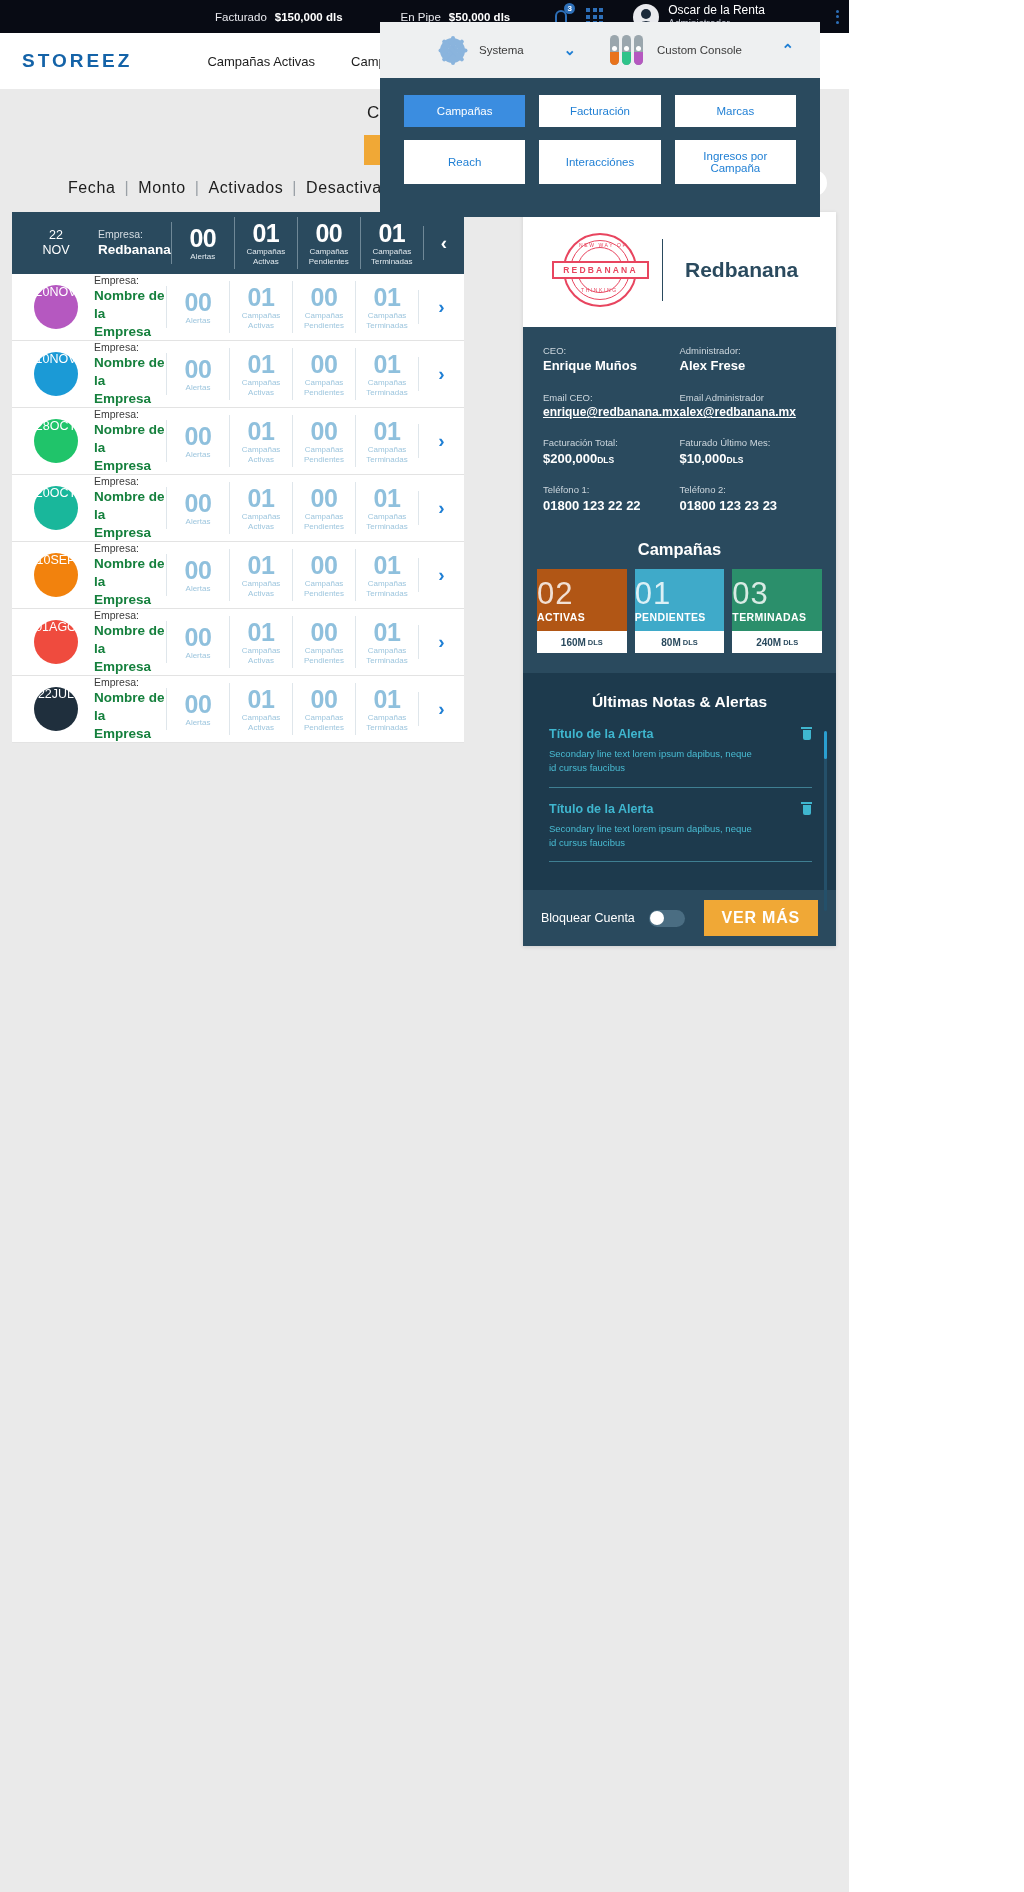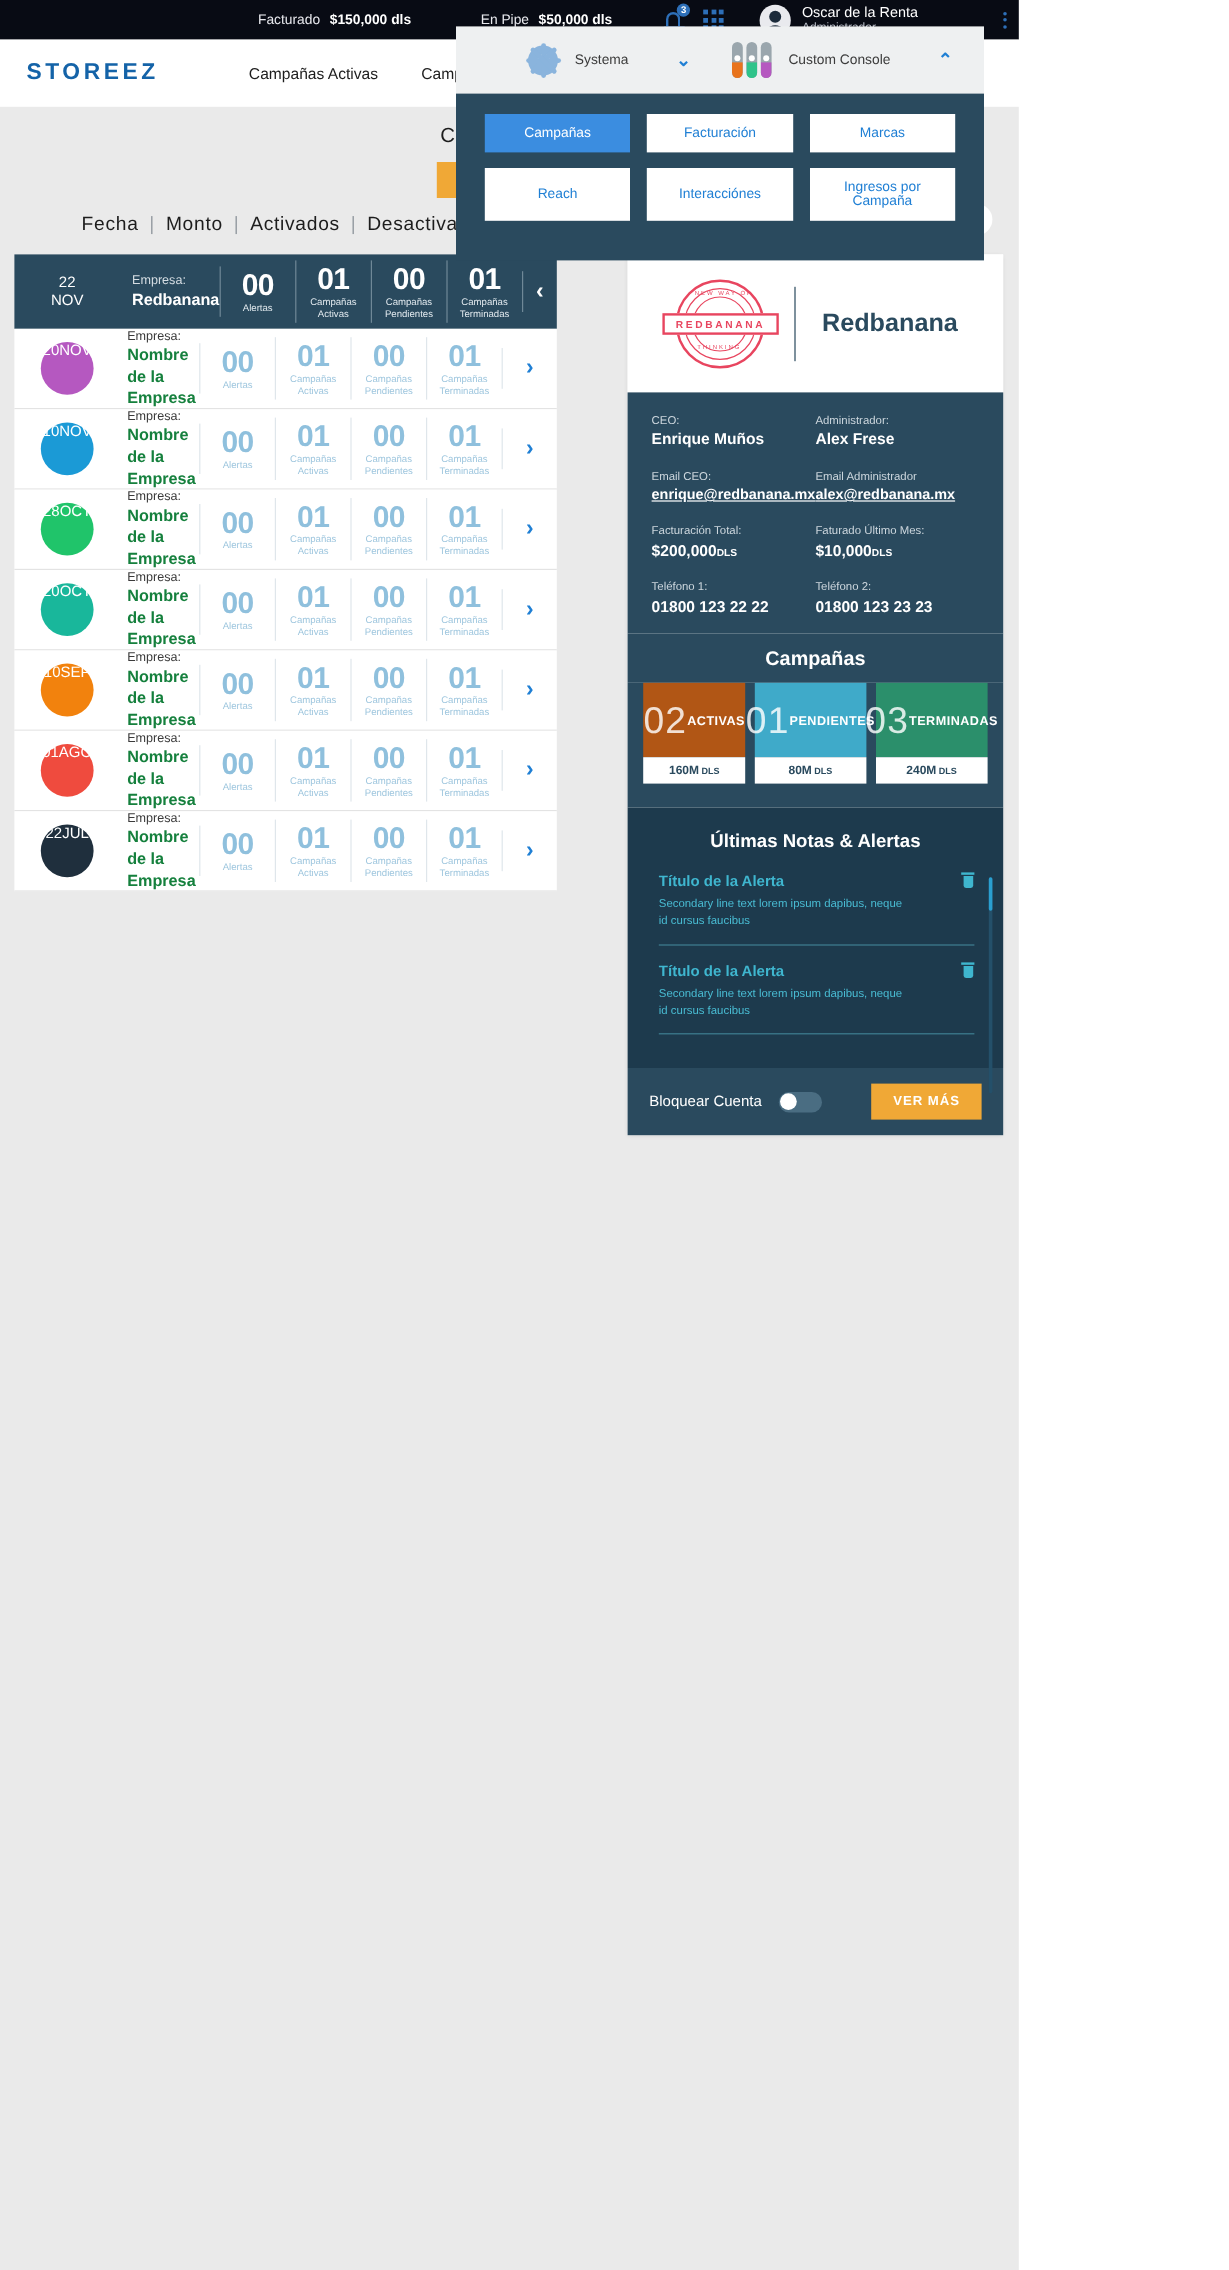--- a/index.html
+++ b/index.html
@@ -83,21 +83,21 @@
   
   .clientlist { position:absolute; left:12px; top:123px; width:452px; }
   .crow { display:flex; align-items:center; background:#ffffff; height:67px;
           border-bottom:1px solid #e3e3e3; cursor:pointer; }
   .crow.active { background:#2a4a5e; height:62px; border-bottom:none; }
   .cdate { width:52px; margin-left:18px; text-align:center; font-size:12.5px; line-height:1.2;
            color:#fff; flex:0 0 52px; }
   .cdate.circ { width:44px; height:44px; flex:0 0 44px; border-radius:50%;
                 display:flex; justify-content:center; margin-left:22px; }
   .cdate.plain { color:#ffffff; }
-  .cname { margin-left:28px; flex:1; line-height:1.35; }
+  .cname { margin-left:16px; flex:1; line-height:1.35; }
   .cname .lbl { font-size:10.5px; color:#3b3b3b; }
   .crow.active .cname .lbl { color:#d5dde3; }
   .cname .val { font-size:13.5px; font-weight:700; color:#15803d; }
   .crow.active .cname .val { color:#ffffff; }
   .cstats { display:flex; align-items:center; }
   .cstat { width:63px; text-align:center; border-left:1px solid #dfe6eb; padding:3px 0; }
   .crow.active .cstat { border-left:1px solid #6f8897; }
   .cstat .num { font-size:25px; font-weight:700; color:#8fc0dd; line-height:1.05; letter-spacing:-.5px; }
   .crow.active .cstat .num { color:#ffffff; }
   .cstat .cap { font-size:8px; color:#9ec6de; line-height:1.15; margin-top:1px; }
@@ -129,21 +129,21 @@
   .d-grid { display:grid; grid-template-columns:1fr 1fr; row-gap:17px; padding:0 20px; }
   .di .lb { font-size:9.5px; color:#cdd7de; line-height:1.3; }
   .di .vl { font-size:13px; font-weight:700; color:#ffffff; line-height:1.35; }
   .di .vl.link { text-decoration:underline; font-size:12px; }
   .di .vl .sm { font-size:8.5px; font-weight:700; }
 
   .d-camp-title { text-align:center; color:#fff; font-size:16.5px; font-weight:700;
                   background:#2a4a5e; padding:12px 0 10px 0; }
   .cards { background:#2a4a5e; display:flex; justify-content:center; gap:8px; padding:0 14px 20px 14px; }
   .card { width:93px; }
-  .card .top { height:62px; display:flex; align-items:center; justify-content:center; }
+  .card .top { height:62px; display:flex; flex-direction:column; align-items:flex-start; justify-content:center; }
   .card .big { font-size:31px; color:rgba(255,255,255,.82); line-height:1; font-weight:300;
                letter-spacing:1px; }
   .card .nm { font-size:10.5px; color:#fff; font-weight:700; letter-spacing:.4px; margin-top:2px; }
   .card .bot { background:#fff; height:22px; display:flex; align-items:center; justify-content:center;
                font-size:10px; font-weight:700; color:#2a4a5e; }
   .card .bot .u { font-size:7.5px; margin-left:2px; }
 
   .d-alerts { background:#1d3a4d; padding:20px 0 14px 0; position:relative; }
   .d-alerts h3 { text-align:center; color:#fff; font-size:15.5px; font-weight:700; margin-bottom:16px; }
   .alert { margin:0 24px 0 26px; padding-bottom:12px; border-bottom:1px solid #3f7f92; margin-bottom:14px;
@@ -156,21 +156,21 @@
                 border-radius:0 0 2px 2px; }
   .ascroll { position:absolute; right:9px; top:58px; width:3px; height:28px; background:#2a9fd0; border-radius:2px; }
   .atrack { position:absolute; right:9px; top:58px; width:3px; height:180px; background:#24506a; border-radius:2px; }
 
   .d-foot { background:#2a4a5e; height:56px; display:flex; align-items:center; padding:0 18px; }
   .blockq { font-size:12.5px; color:#ffffff; }
   .toggle { width:36px; height:17px; border-radius:9px; background:#4a6d82; margin-left:14px;
             position:relative; cursor:pointer; }
   .toggle .knob { position:absolute; left:1.5px; top:1.5px; width:14px; height:14px; border-radius:50%;
             background:#fff; }
-  .vermas { margin-left:auto; background:#f0a836; color:#fff; border:none; font-size:11px;
+  .vermas { margin-left:auto; background:#f0a836; color:#fff; border:none; font-size:16px;
             font-weight:700; letter-spacing:.8px; padding:9px 18px; cursor:pointer; }
 
   
   .ddwrap { position:absolute; left:380px; top:22px; width:440px; z-index:40; }
   .ddtop { height:56px; background:#eef0f1; display:flex; align-items:center; }
   .ddcol { flex:1; display:flex; align-items:center; }
   .gear { margin-left:60px; width:25px; height:25px; position:relative; }
   .gear .gc { position:absolute; left:0; top:0; width:25px; height:25px; border-radius:50%;
               background:#8ab4dd; }
   .gear .gh { position:absolute; left:7.5px; top:7.5px; width:10px; height:10px; border-radius:50%;

